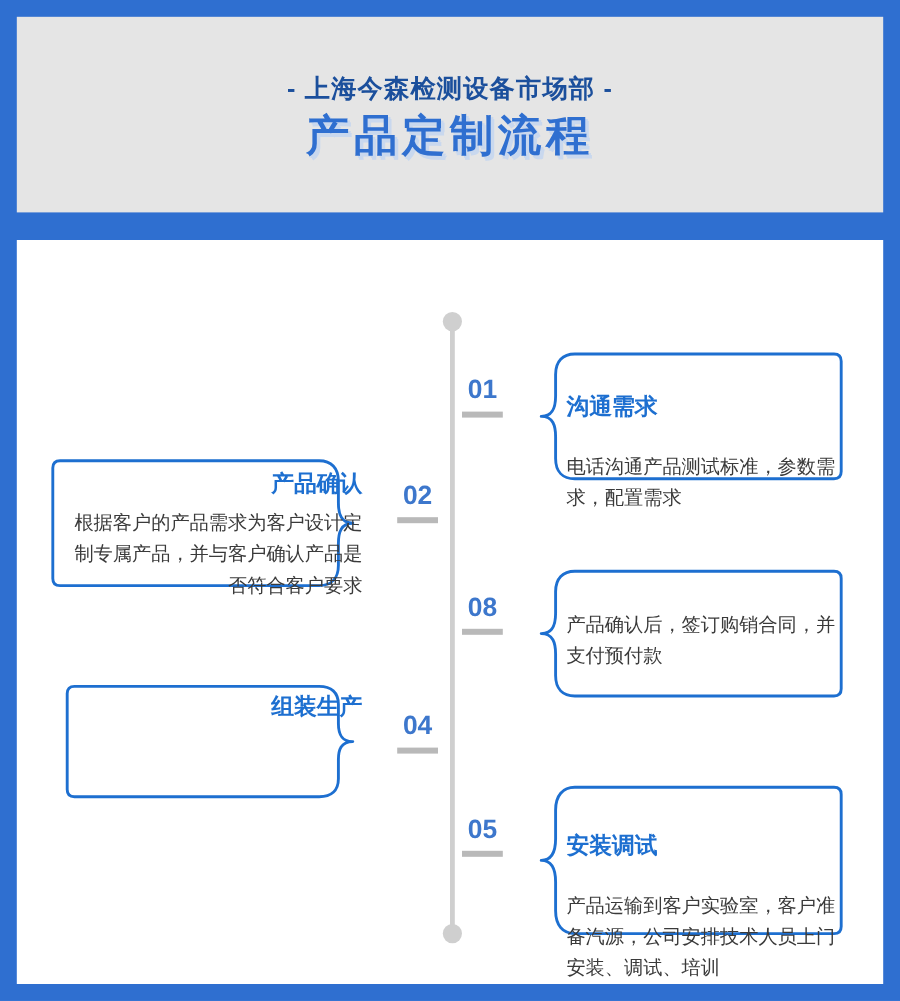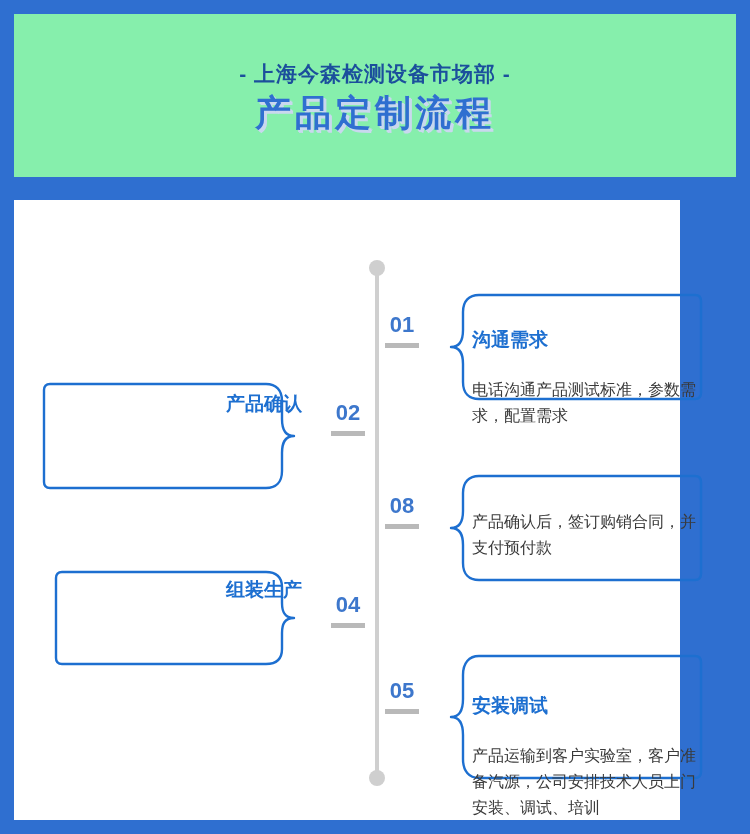--- a/index.html
+++ b/index.html
@@ -22,21 +22,21 @@
     box-sizing: border-box;
   }
 
   
   .header-panel {
     position: absolute;
     left: 14px;
     top: 14px;
     width: 722px;
     height: 163px;
-    background: #86efac;
+    background: #e5e5e5;
     box-sizing: border-box;
     display: flex;
     flex-direction: column;
     align-items: center;
     justify-content: center;
   }
   .header-sub {
     color: #1b4f9c;
     font-size: 21px;
     font-weight: bold;
@@ -54,21 +54,21 @@
     text-shadow:
       2px 2px 0 #c9d8ee,
       3px 3px 0 #c9d8ee;
   }
 
   
   .body-panel {
     position: absolute;
     left: 14px;
     top: 200px;
-    width: 666px;
+    width: 722px;
     height: 620px;
     background: #ffffff;
     box-sizing: border-box;
   }
 
   
   .spine {
     position: absolute;
     left: 361px;
     top: 68px;
@@ -166,20 +166,21 @@
       <span>02</span>
       <span class="num-underline"></span>
     </div>
     <div class="bracket" style="left:18px; top:180px;">
       <svg width="280" height="112" viewBox="0 0 280 112" fill="none">
         <path d="M262 56 C252 56, 250 48, 250 39 L250 21 C250 10, 244 4, 234 4 L18 4 C14 4, 12 6, 12 10 L12 102 C12 106, 14 108, 18 108 L234 108 C244 108, 250 102, 250 91 L250 73 C250 64, 252 56, 262 56 Z" stroke="#1d6fd0" stroke-width="2.4" fill="none" stroke-linejoin="round"></path>
       </svg>
     </div>
     <div class="block left" style="left:42px; top:192px; width:246px;">
       <div class="title">产品确认</div>
+      <div class="desc">根据客户的产品需求为客户设计定制专属产品，并与客户确认产品是否符合客户要求</div>
     </div>
 
     <div class="step-num" style="left:360px; top:293px;">
       <span>08</span>
       <span class="num-underline"></span>
     </div>
     <div class="bracket" style="left:419px; top:273px;">
       <svg width="270" height="110" viewBox="0 0 270 110" fill="none">
         <path d="M18 55 C 28 55, 30 47, 30 38 L30 20 C30 9, 36 3, 46 3 L262 3 C266 3, 268 5, 268 9 L268 101 C268 105, 266 107, 262 107 L46 107 C36 107, 30 101, 30 90 L30 72 C30 63, 28 55, 18 55 Z" stroke="#1d6fd0" stroke-width="2.4" fill="none" stroke-linejoin="round"></path>
       </svg>

